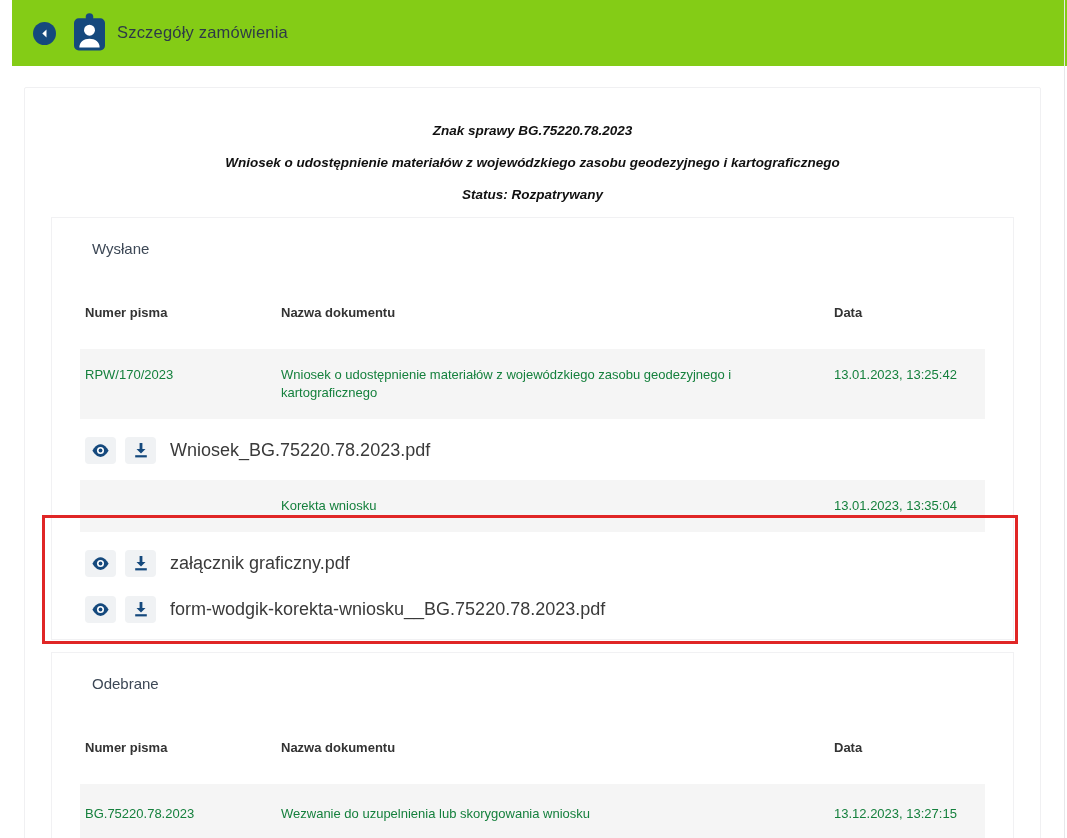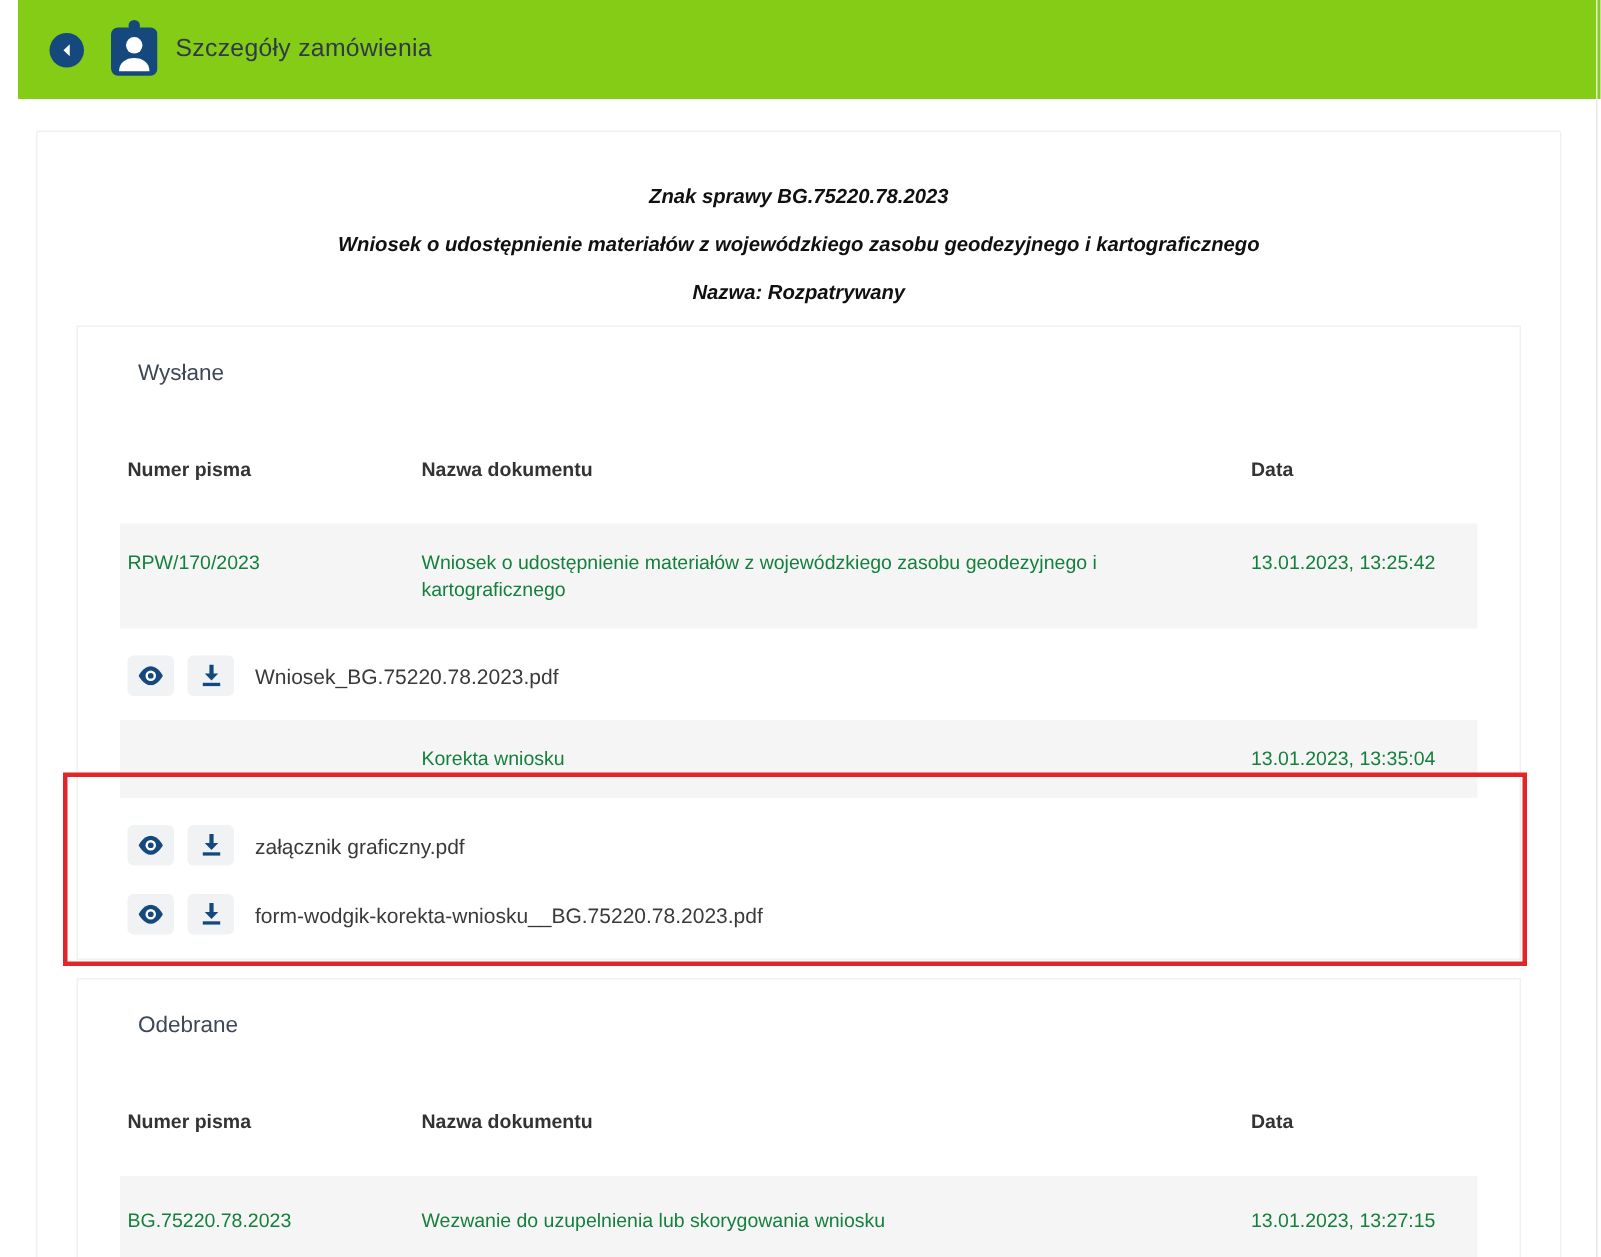--- a/index.html
+++ b/index.html
@@ -30,21 +30,21 @@
   .thead { margin-top: 36px; padding: 12px 0 30px; }
   .thead > div { font-size: 13px; font-weight: 700; color: #333; padding: 0 5px; line-height: 13px; }
 
   .trow { background: #F5F5F5; padding: 17px 0; margin-bottom: 12px; }
   .trow.tall { padding: 21px 0; margin-bottom: 0; }
   .trow > div { font-size: 13px; color: #15803d; padding: 0 5px; line-height: 18px; }
 
   .attach-row { display: flex; align-items: center; gap: 9px; padding: 6px 0 6px 5px; margin-bottom: 10px; }
   .icon-btn { width: 31px; height: 27px; border: none; border-radius: 4px; background: #F0F2F4;
               display: flex; align-items: center; justify-content: center; cursor: pointer; padding: 0; }
-  .filename { font-size: 14px; color: #3A3A3A; margin-left: 5px; }
+  .filename { font-size: 18px; color: #3A3A3A; margin-left: 5px; }
 
   
   .red-box { position: absolute; left: 42px; top: 515px; width: 976px; height: 129px;
              border: 3px solid #E02626; pointer-events: none; z-index: 5; }
 
   .scroll-track { position: absolute; right: 2px; top: 0; width: 1px; height: 100%; background: #E7E7EA; }
 </style>
 </head>
 <body>
 
@@ -67,21 +67,21 @@
       </svg>
     </span>
     <h1 class="page-title">Szczegóły zamówienia</h1>
   </div>
 
   <div class="card">
 
     <div class="case-head">
       <p>Znak sprawy BG.75220.78.2023</p>
       <p>Wniosek o udostępnienie materiałów z wojewódzkiego zasobu geodezyjnego i kartograficznego</p>
-      <p>Nazwa: Rozpatrywany</p>
+      <p>Status: Rozpatrywany</p>
     </div>
 
     <section class="doc-section">
       <h2 class="section-title">Wysłane</h2>
 
       <div class="thead">
         <div>Numer pisma</div>
         <div>Nazwa dokumentu</div>
         <div>Data</div>
       </div>
@@ -167,21 +167,21 @@
 
       <div class="thead">
         <div>Numer pisma</div>
         <div>Nazwa dokumentu</div>
         <div>Data</div>
       </div>
 
       <div class="trow tall">
         <div>BG.75220.78.2023</div>
         <div>Wezwanie do uzupelnienia lub skorygowania wniosku</div>
-        <div>13.01.2023, 13:27:15</div>
+        <div>13.12.2023, 13:27:15</div>
       </div>
     </section>
 
   </div>
 
   <div class="red-box"></div>
   <div class="scroll-track"></div>
 </div>
 
 </body></html>

